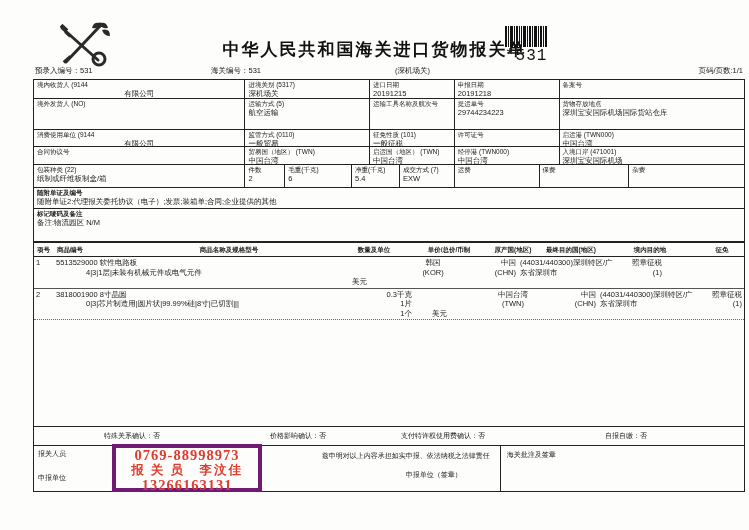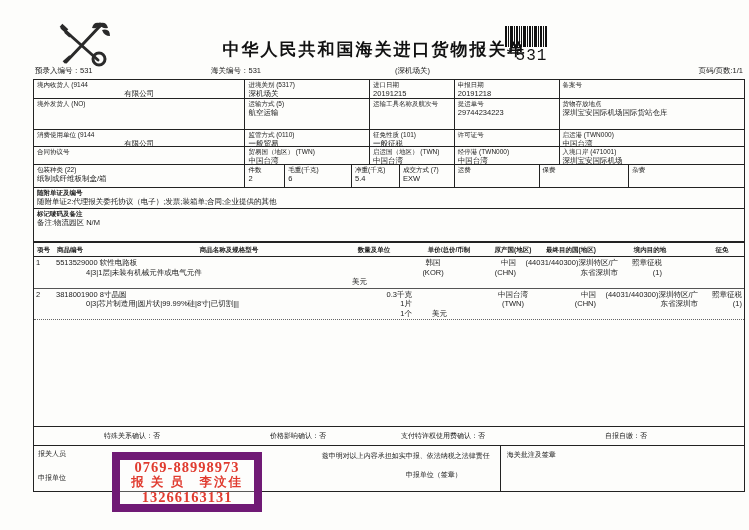--- a/index.html
+++ b/index.html
@@ -47,43 +47,43 @@
   .item { display:flex; width:100%; }
   .item + .item { border-top:1px solid #555; }
   .item.dotted { border-bottom:1px dotted #666; }
   .ic { padding:1px 2px; line-height:9.5px; }
   .c-no   { width:20px; }
   .c-desc { width:280px; }
   .c-qty  { width:80px; text-align:right; }
   .c-cur  { width:70px; padding-left:18px; }
   .c-org  { width:58px; text-align:center; }
   .c-dstc { width:56px; text-align:right; }
-  .c-ddst { width:102px; text-align:right; white-space:nowrap; }
+  .c-ddst { width:102px; white-space:nowrap; }
   .c-duty { width:44px; text-align:right; }
   .spec { padding-left:30px; white-space:nowrap; }
   .cur-line { padding-top:19px; }
 
   
   .confirm { height:19px; border-bottom:1px solid #222; display:flex; align-items:center; font-size:7px; }
   .confirm span { white-space:nowrap; }
   .cf1 { margin-left:70px; } .cf2 { margin-left:110px; } .cf3 { margin-left:75px; } .cf4 { margin-left:120px; }
 
   
   .footer { height:45px; display:flex; position:relative; }
   .f-left { width:160px; border-right:none; padding:3px 4px; font-size:7px; }
   .f-left .l2 { margin-top:14px; }
   .f-mid { width:307px; text-align:right; padding:5px 10px 0 0; font-size:7px; }
   .f-mid .sig { margin-top:9px; padding-right:28px; }
   .f-right { width:245px; border-left:1px solid #222; padding:4px 6px; font-size:7px; }
 
   .stamp {
-    position:absolute; left:78px; top:-2px; width:150px; height:60px;
-    border:8px solid #701a75; color:#e03b2f; background:rgba(255,255,255,0.25);
+    position:absolute; left:78px; top:-2px; width:150px; height:48px;
+    border:4px solid #701a75; color:#e03b2f; background:rgba(255,255,255,0.25);
     text-align:center; font-family:"Liberation Serif","DejaVu Serif",serif;
-    line-height:15px; font-weight:bold; z-index:5;margin-top:8px;
+    line-height:15px; font-weight:bold; z-index:5;
   }
   .stamp .s1,.stamp .s3 { font-size:14.5px; letter-spacing:1px; }
   .stamp .s2 { font-size:12.5px; letter-spacing:2px; }
 </style>
 </head>
 <body>
 
 <div class="page">
 
   <svg class="logo" viewBox="0 0 62 50">

